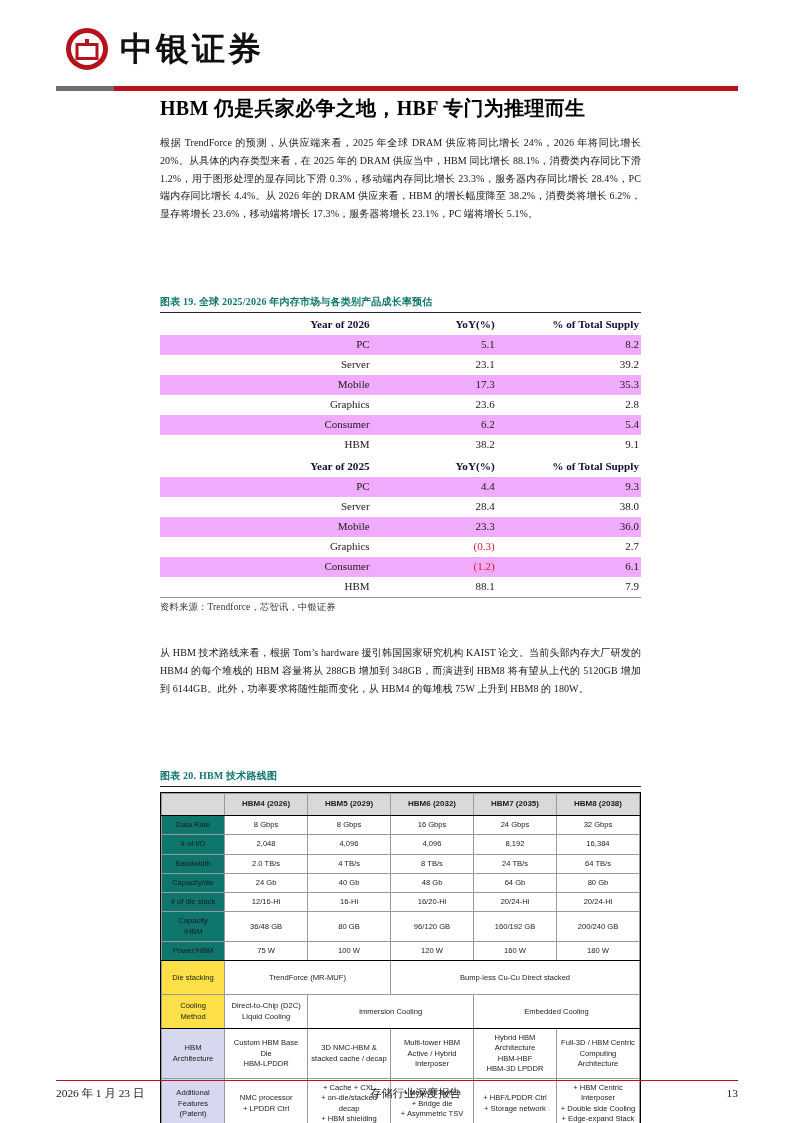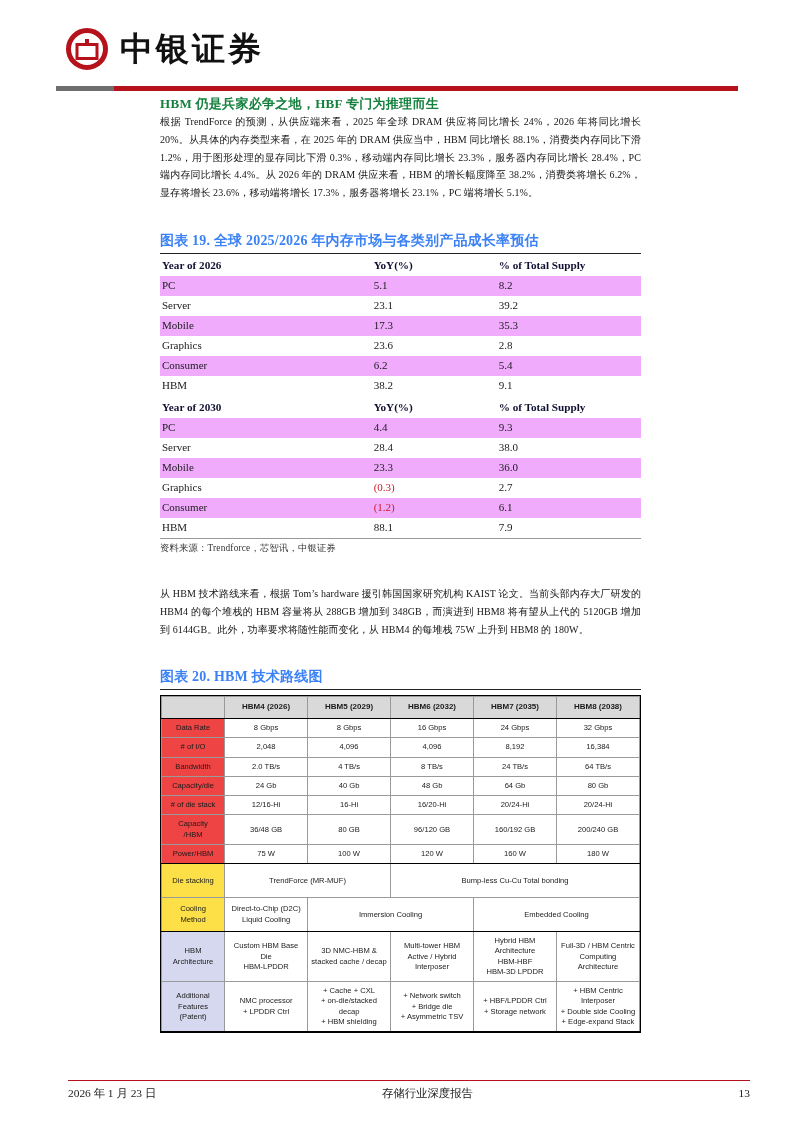--- a/index.html
+++ b/index.html
@@ -76,66 +76,67 @@
   }
 
   
   .content {
     position: absolute;
     left: 160px; top: 95px;
     width: 481px;
   }
 
   .section-title {
-    font-size: 13px;
+    font-size: 20px;
     font-weight: bold;
-    color: #15803d;
-    margin: 0 0 0 0;
+    color: #000000;
+    margin: 0 0 12px 0;
     letter-spacing: 0.3px;
   }
 
   .body-para {
     font-size: 10px;
     line-height: 1.78;
     text-align: justify;
     margin: 0;
     color: #141414;
     letter-spacing: 0.1px;
   }
   .spacer-30 { height: 30px; }
 
   
   .exhibit-caption {
-    font-size: 14px;
+    font-size: 10px;
     font-weight: bold;
-    color: #3b82f6;
+    color: #0f766e;
     padding-bottom: 3px;
     border-bottom: 1.6px solid #222;
     margin-bottom: 0;
     letter-spacing: 0.2px;
+    margin-top: 42px;
   }
   .exhibit-source {
     font-size: 9.3px;
     color: #333;
     border-top: 1px solid #999;
     padding-top: 3px;
     margin-top: 0;
     letter-spacing: 0.2px;
   }
 
   
   table.t19 {
     width: 100%;
     border-collapse: collapse;
     font-family: "Liberation Serif", "DejaVu Serif", serif;
     font-size: 11px;
     table-layout: fixed;
   }
   table.t19 th, table.t19 td {
-    text-align: left;
+    text-align: right;
     padding: 3.1px 2px;
     line-height: 1.25;
   }
   table.t19 th {
     font-weight: bold;
     font-size: 11.2px;
     color: #101033;
     background: #ffffff;
     padding: 4.2px 2px;
   }
@@ -171,35 +172,35 @@
     font-size: 8px;
     padding: 5px 2px;
     border-bottom: 1.6px solid #000;
     margin-top: 8px;
   }
   table.t20 th.corner {
     background: #d9d9d9;
     border-bottom: 1.6px solid #000;
   }
   table.t20 td.rowlab {
-    background: #ef4444;
+    background: #0f766e;
     font-size: 7.6px;
     padding: 4px 1px;
   }
   table.t20 td.rowlab-teal { background: #fde047; }
   table.t20 td.rowlab-lav  { background: #d5d8ee; }
   table.t20 tr.thickbottom td,
   table.t20 tr.thickbottom th { border-bottom: 1.6px solid #000; }
   table.t20 .lab-col { width: 13.2%; }
   table.t20 .d-col { width: 17.36%; }
 
   
   .page-footer {
     position: absolute;
-    left: 68px; bottom: 22px;
+    left: 56px; bottom: 22px;
     width: 682px;
   }
   .footer-rule {
     width: 100%; height: 1.4px;
     background: #b5121b;
     margin-bottom: 5px;
   }
   .footer-row {
     display: flex;
     align-items: baseline;
@@ -275,21 +276,21 @@
           <td>6.2</td>
           <td>5.4</td>
         </tr>
         <tr>
           <td>HBM</td>
           <td>38.2</td>
           <td>9.1</td>
         </tr>
 
         <tr>
-          <th>Year of 2030</th>
+          <th>Year of 2025</th>
           <th>YoY(%)</th>
           <th>% of Total Supply</th>
         </tr>
 
         <tr class="alt">
           <td>PC</td>
           <td>4.4</td>
           <td>9.3</td>
         </tr>
         <tr>
@@ -405,21 +406,21 @@
             <td>75 W</td>
             <td>100 W</td>
             <td>120 W</td>
             <td>160 W</td>
             <td>180 W</td>
           </tr>
 
           <tr>
             <td class="rowlab rowlab-teal">Die stacking</td>
             <td colspan="2" style="height:34px">TrendForce (MR-MUF)</td>
-            <td colspan="3">Bump-less Cu-Cu Total bonding</td>
+            <td colspan="3">Bump-less Cu-Cu Direct stacked</td>
           </tr>
           <tr class="thickbottom">
             <td class="rowlab rowlab-teal">Cooling<br>Method</td>
             <td style="height:34px">Direct-to-Chip (D2C)<br>Liquid Cooling</td>
             <td colspan="2">Immersion Cooling</td>
             <td colspan="2">Embedded Cooling</td>
           </tr>
 
           <tr>
             <td class="rowlab rowlab-lav">HBM<br>Architecture</td>

